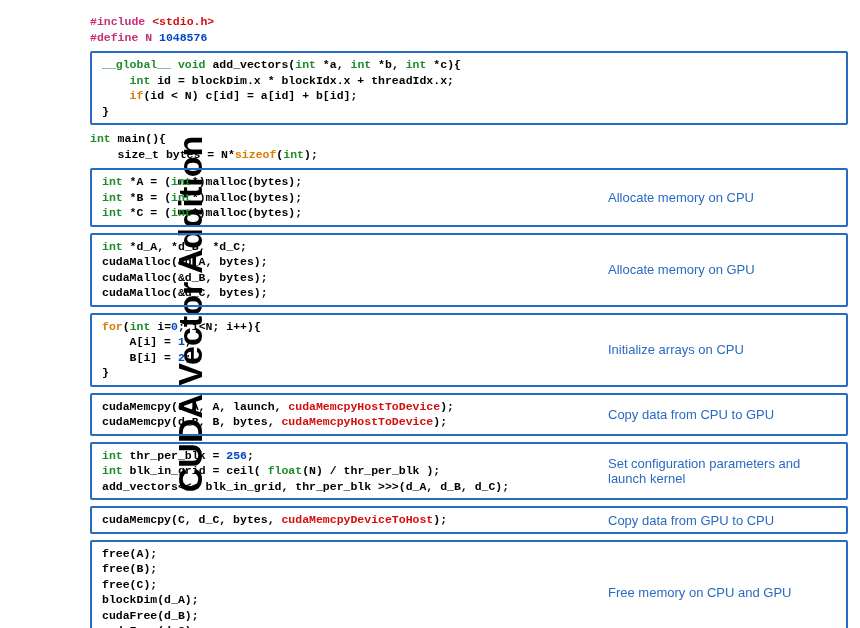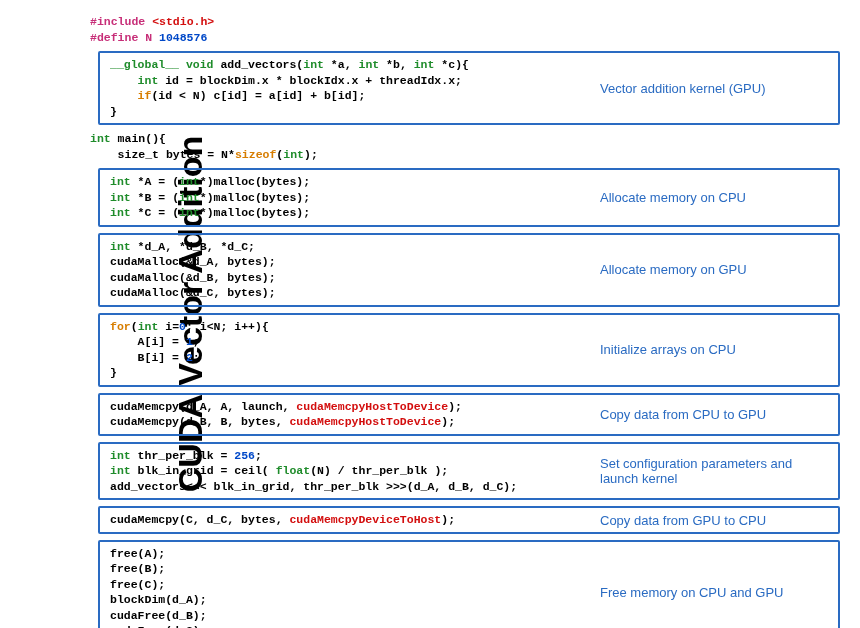--- a/index.html
+++ b/index.html
@@ -32,21 +32,21 @@
     top: 14px;
     right: 12px;
   }
   .line {
     white-space: pre;
     line-height: 1.35;
   }
   .block {
     border: 2px solid #2a6bc2;
     border-radius: 2px;
-    margin: 6px 8px;
+    margin: 6px 0;
     display: flex;
     align-items: center;
   }
   .code-col {
     flex: 1;
     padding: 4px 6px 4px 10px;
   }
   .label-col {
     width: 230px;
     padding: 0 8px 0 4px;
@@ -72,21 +72,20 @@
   <div class="line"><span class="t-magenta">#include </span><span class="t-red">&lt;stdio.h&gt;</span></div>
   <div class="line"><span class="t-magenta">#define N </span><span class="t-blue">1048576</span></div>
 
   <div class="block">
     <div class="code-col">
       <div class="line"><span class="t-green">__global__</span><span class="t-green"> void</span><span class="t-black"> add_vectors(</span><span class="t-green">int</span><span class="t-black"> *a, </span><span class="t-green">int</span><span class="t-black"> *b, </span><span class="t-green">int</span><span class="t-black"> *c){</span></div>
       <div class="line"><span class="t-green">    int</span><span class="t-black"> id = blockDim.x * blockIdx.x + threadIdx.x;</span></div>
       <div class="line"><span class="t-orange">    if</span><span class="t-black">(id &lt; N) c[id] = a[id] + b[id];</span></div>
       <div class="line"><span class="t-black">}</span></div>
     </div>
-    <div class="label-col">Vector addition kernel (GPU)</div>
   </div>
 
   <div class="line"><span class="t-green">int</span><span class="t-black"> main(){</span></div>
   <div class="line"><span class="t-black">    size_t bytes = N*</span><span class="t-orange">sizeof</span><span class="t-black">(</span><span class="t-green">int</span><span class="t-black">);</span></div>
 
   <div class="block">
     <div class="code-col">
       <div class="line"><span class="t-green">int</span><span class="t-black"> *A = (</span><span class="t-green">int</span><span class="t-black">*)malloc(bytes);</span></div>
       <div class="line"><span class="t-green">int</span><span class="t-black"> *B = (</span><span class="t-green">int</span><span class="t-black">*)malloc(bytes);</span></div>
       <div class="line"><span class="t-green">int</span><span class="t-black"> *C = (</span><span class="t-green">int</span><span class="t-black">*)malloc(bytes);</span></div>

